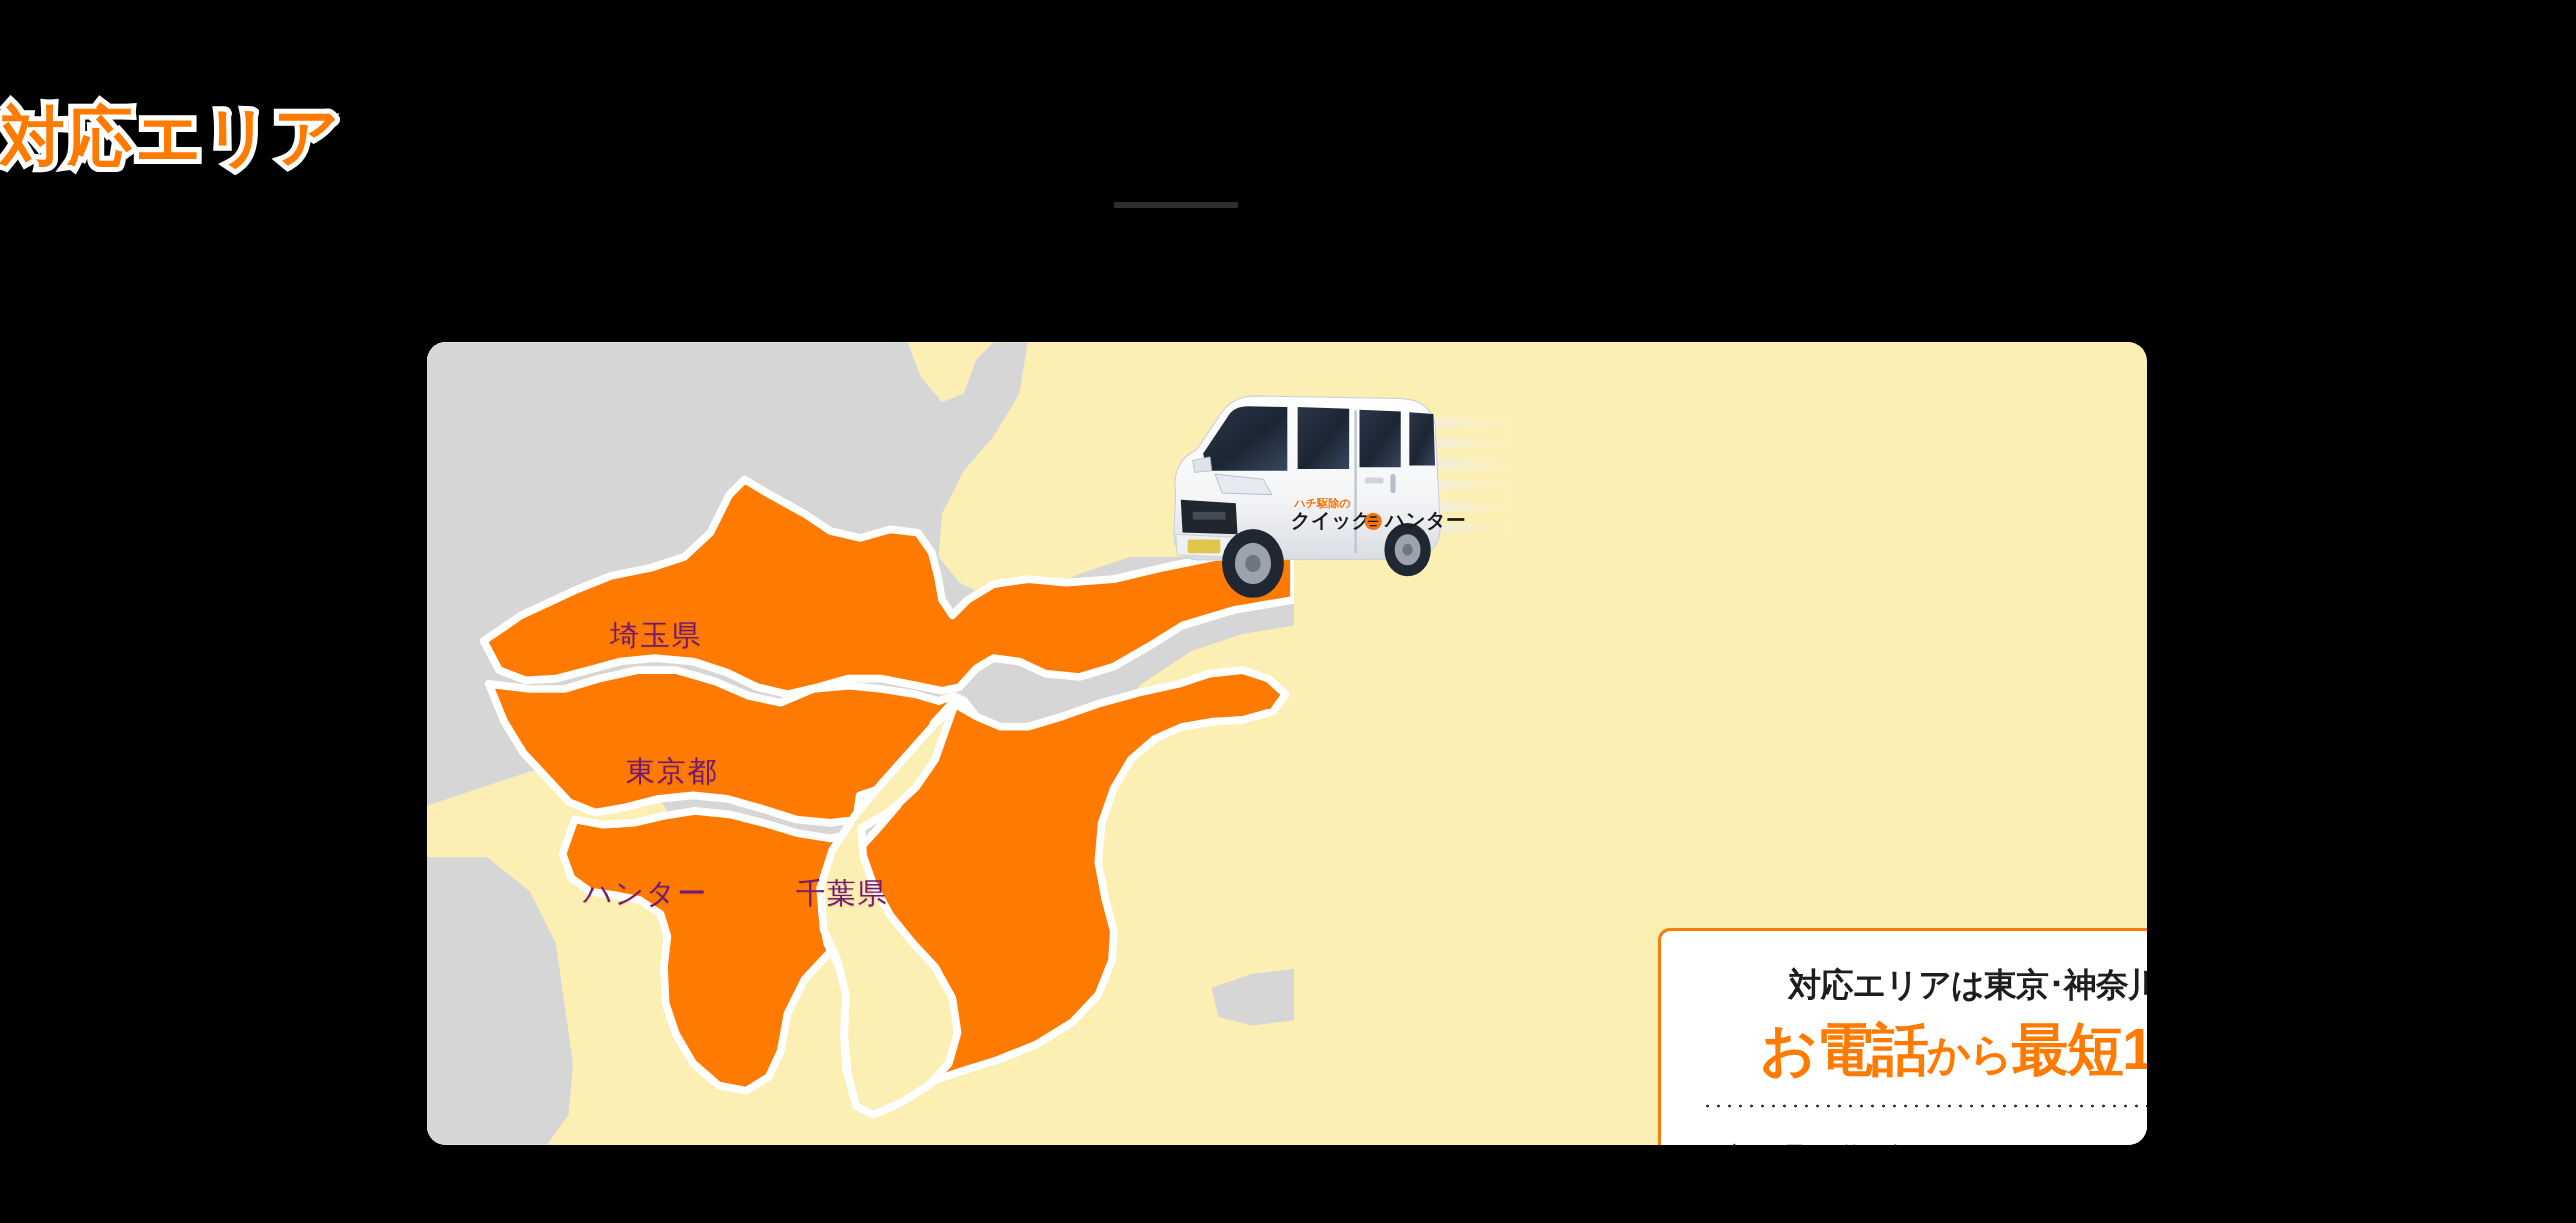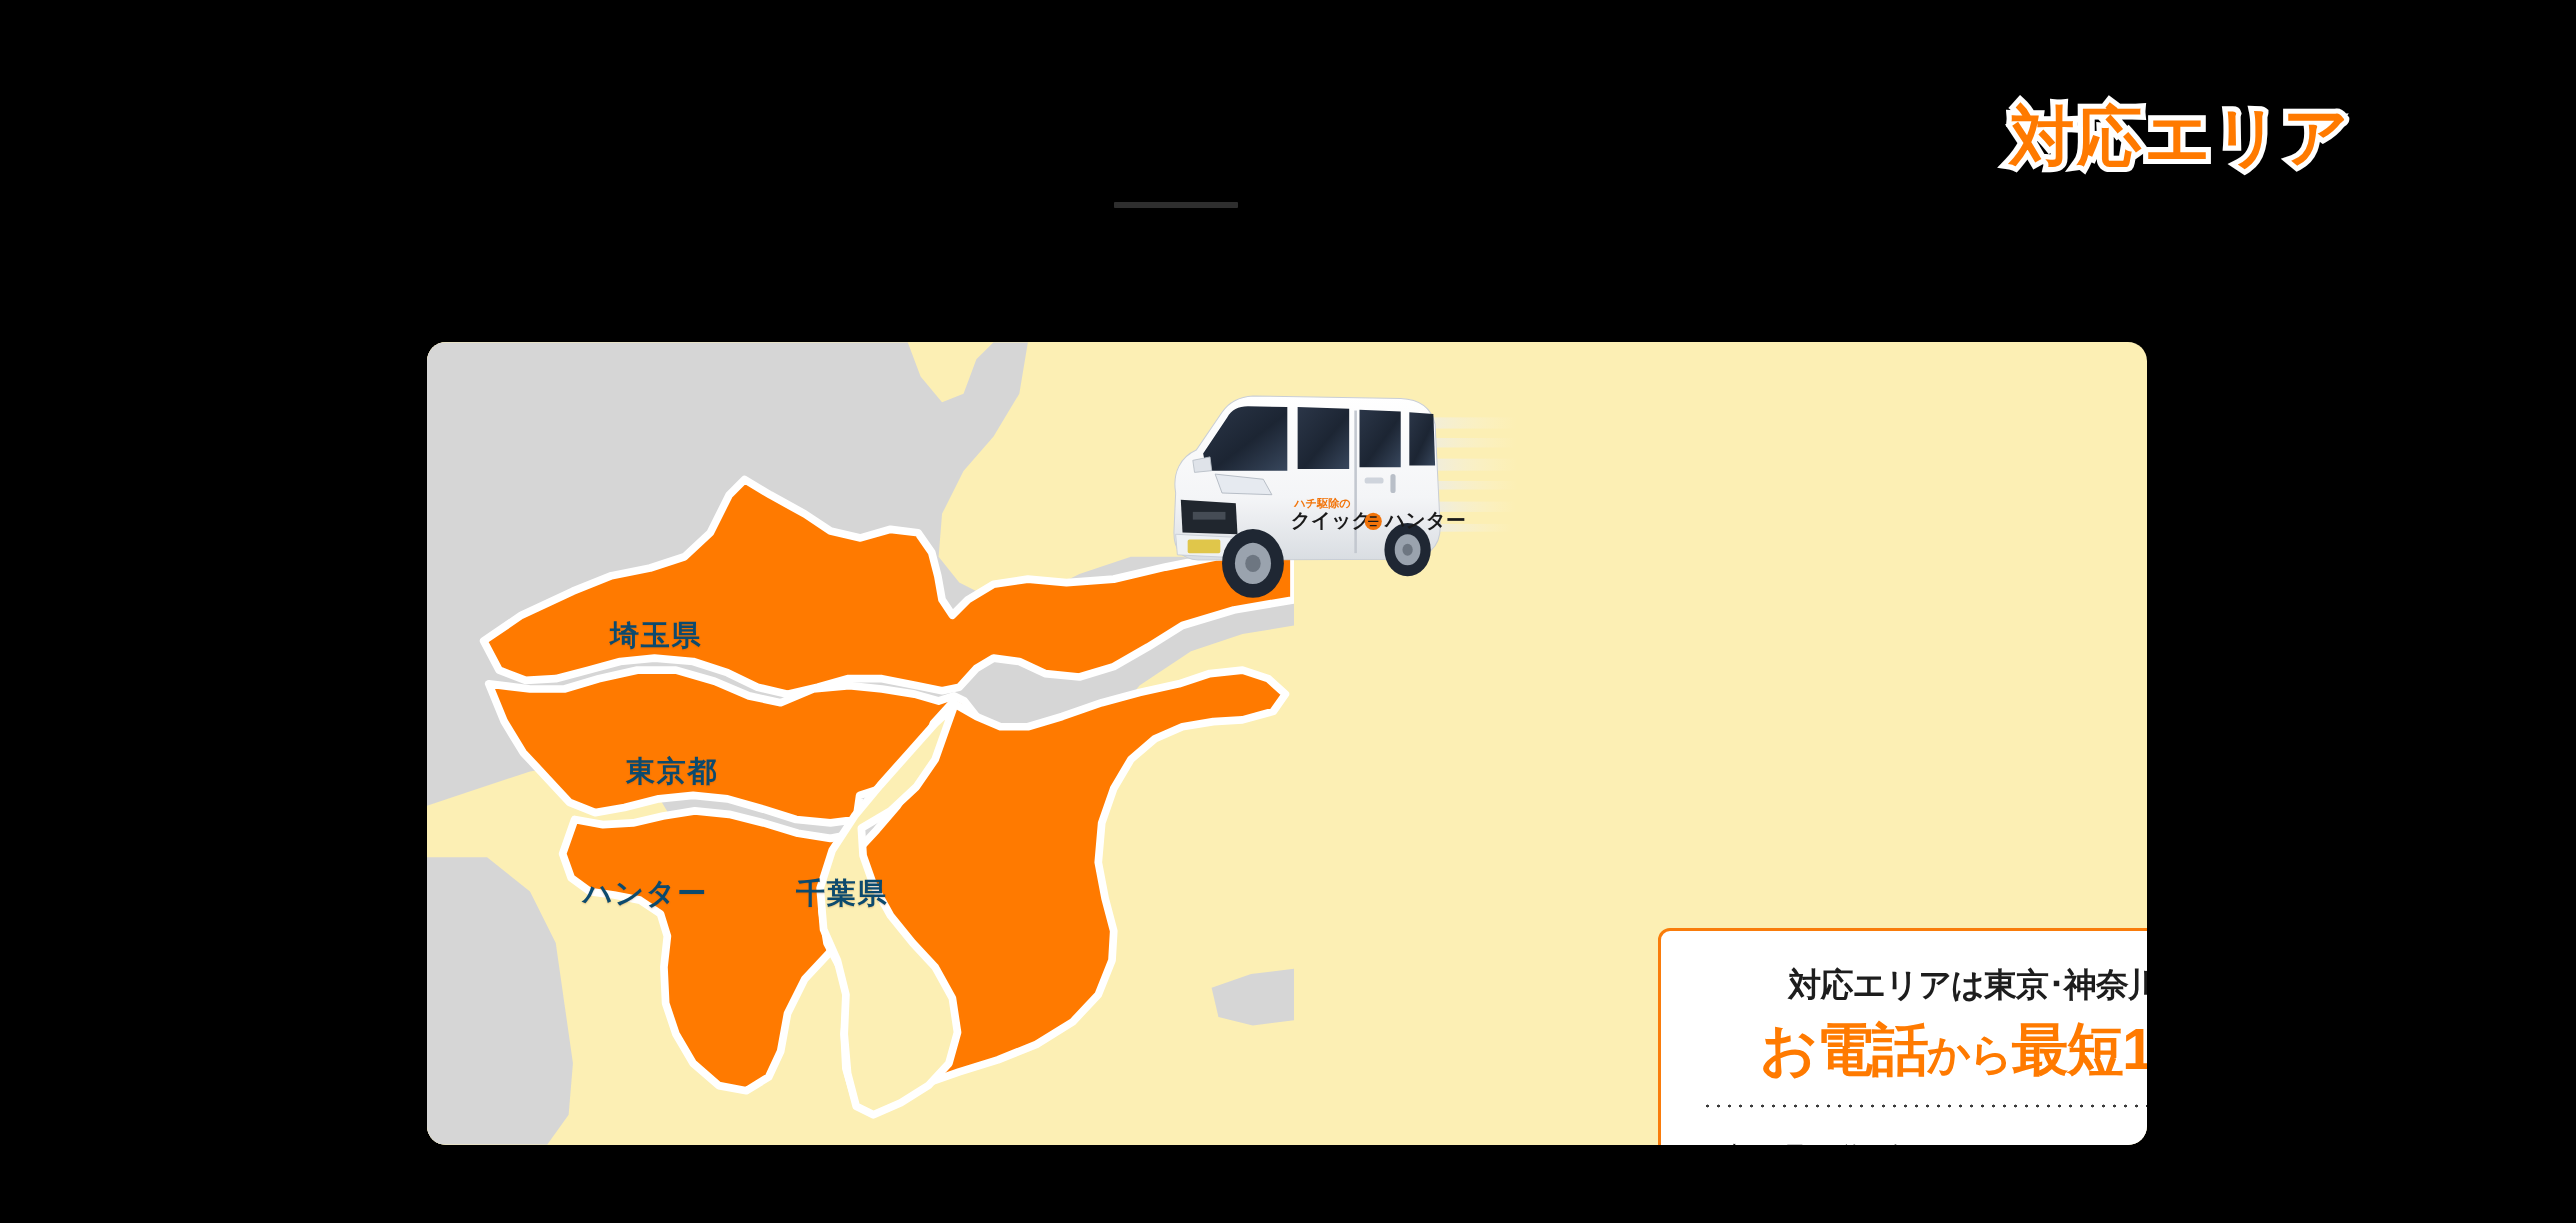--- a/index.html
+++ b/index.html
@@ -16,21 +16,21 @@
     font-family: "Liberation Sans", "DejaVu Sans", sans-serif;
     position: relative;
   }
 
   
   .section-head {
     position: absolute;
     top: 103px;
     left: 0;
     width: 2352px;
-    text-align: right;
+    text-align: left;
   }
 
   .section-title {
     display: inline-block;
     font-size: 65px;
     font-weight: 900;
     letter-spacing: 2.6px;
     color: #FF7A00;
     -webkit-text-stroke: 10.3px #ffffff;
     paint-order: stroke fill;
@@ -63,22 +63,22 @@
     left: 0;
     top: 0;
     width: 867px;
     height: 803px;
     overflow: hidden;
   }
   .map-wrap svg { display: block; width: 867px; height: 803px; }
 
   .map-label {
     position: absolute;
-    color: #0c4a6e;
-    font-weight: 700;
+    color: #701a75;
+    font-weight: 400;
     font-size: 29px;
     letter-spacing: 1.7px;
     white-space: nowrap;
     text-shadow: 0 0.9px 1.7px rgba(150,70,0,.25);
     pointer-events: none;
   }
   .lbl-saitama   { left: 183px; top: 274px; }
   .lbl-tokyo     { left: 199px; top: 410px; }
   .lbl-kanagawa  { left: 156px; top: 532px; }
   .lbl-chiba     { left: 369px; top: 532px; text-align: right; }

